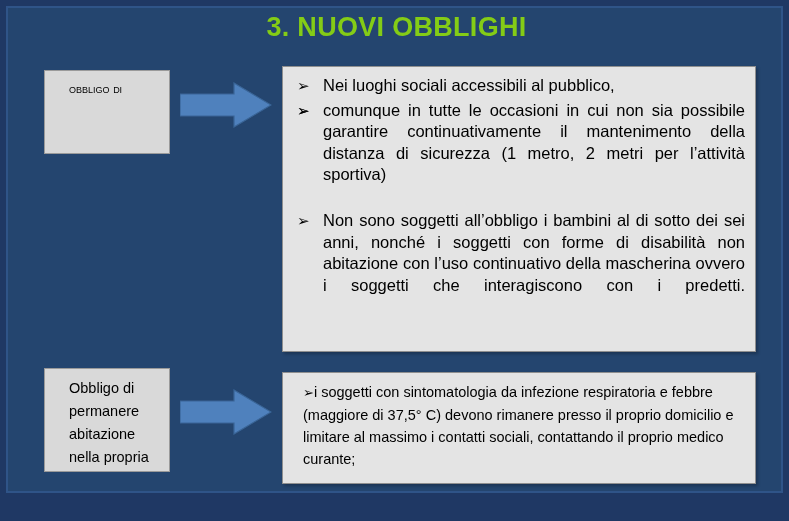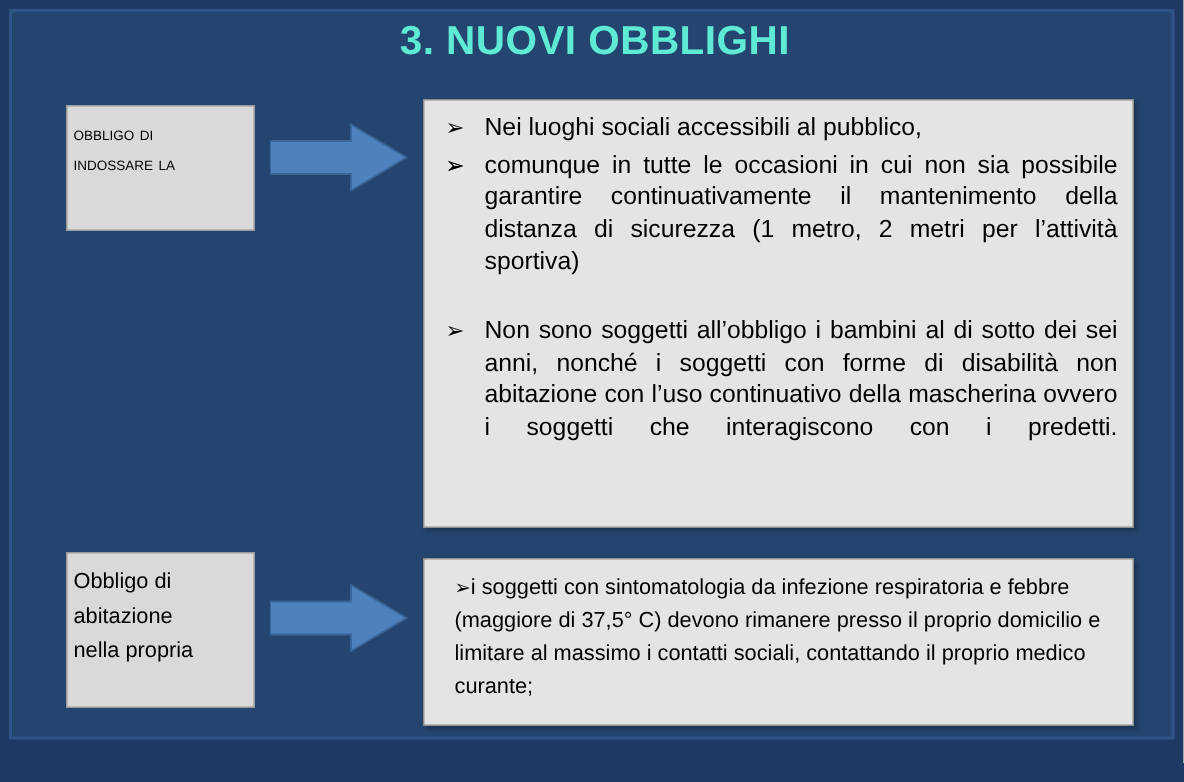--- a/index.html
+++ b/index.html
@@ -27,34 +27,34 @@
     background: #24456f;
     border: 2px solid #2f5488;
     box-sizing: border-box;
   }
   #title {
     position: absolute;
     left: 0;
     top: 4px;
     width: 777px;
     text-align: center;
-    color: #5eead4;
+    color: #84cc16;
     font-size: 27px;
     font-weight: bold;
     letter-spacing: 0.3px;
   }
 
   
   .label-box {
     position: absolute;
     background: #d9d9d9;
     border: 1px solid #9a9a9a;
     box-sizing: border-box;
     color: #000000;
-    padding: 8px 10px 8px 4px;
+    padding: 8px 10px 8px 24px;
   }
   #label-mask {
     left: 36px;
     top: 62px;
     width: 126px;
     height: 84px;
     font-size: 13px;
     line-height: 20px;
     font-variant: small-caps;
     text-transform: lowercase;
@@ -144,21 +144,20 @@
 </head>
 <body>
 
 <div id="slide">
   <div id="slide-inner">
 
     <div id="title">3. NUOVI OBBLIGHI</div>
 
     <div class="label-box" id="label-mask">
       <div style="font-variant: small-caps;">Obbligo di</div>
-      <div style="font-variant: small-caps;">indossare la</div>
     </div>
 
     <div class="arrow" id="arrow-1">
       <svg width="92" height="46" viewBox="0 0 92 46" xmlns="http://www.w3.org/2000/svg">
         <polygon points="0,12 54,12 54,1 91,23 54,45 54,34 0,34" fill="#4f81bd" stroke="#3a6597" stroke-width="1.2"></polygon>
       </svg>
     </div>
 
     <div class="content-box" id="content-mask">
       <ul class="bullets">
@@ -175,20 +174,21 @@
         </li>
         <li class="justified">
           <span class="marker">➢</span>
           <span>Non sono soggetti all’obbligo i bambini al di sotto dei sei anni, nonché i soggetti con forme di disabilità non abitazione con l’uso continuativo della mascherina ovvero i soggetti che interagiscono con i predetti.</span>
         </li>
       </ul>
     </div>
 
     <div class="label-box" id="label-home">
       <div>Obbligo di</div>
+      <div>permanere</div>
       <div>abitazione</div>
       <div>nella propria</div>
     </div>
 
     <div class="arrow" id="arrow-2">
       <svg width="92" height="46" viewBox="0 0 92 46" xmlns="http://www.w3.org/2000/svg">
         <polygon points="0,12 54,12 54,1 91,23 54,45 54,34 0,34" fill="#4f81bd" stroke="#3a6597" stroke-width="1.2"></polygon>
       </svg>
     </div>
 

